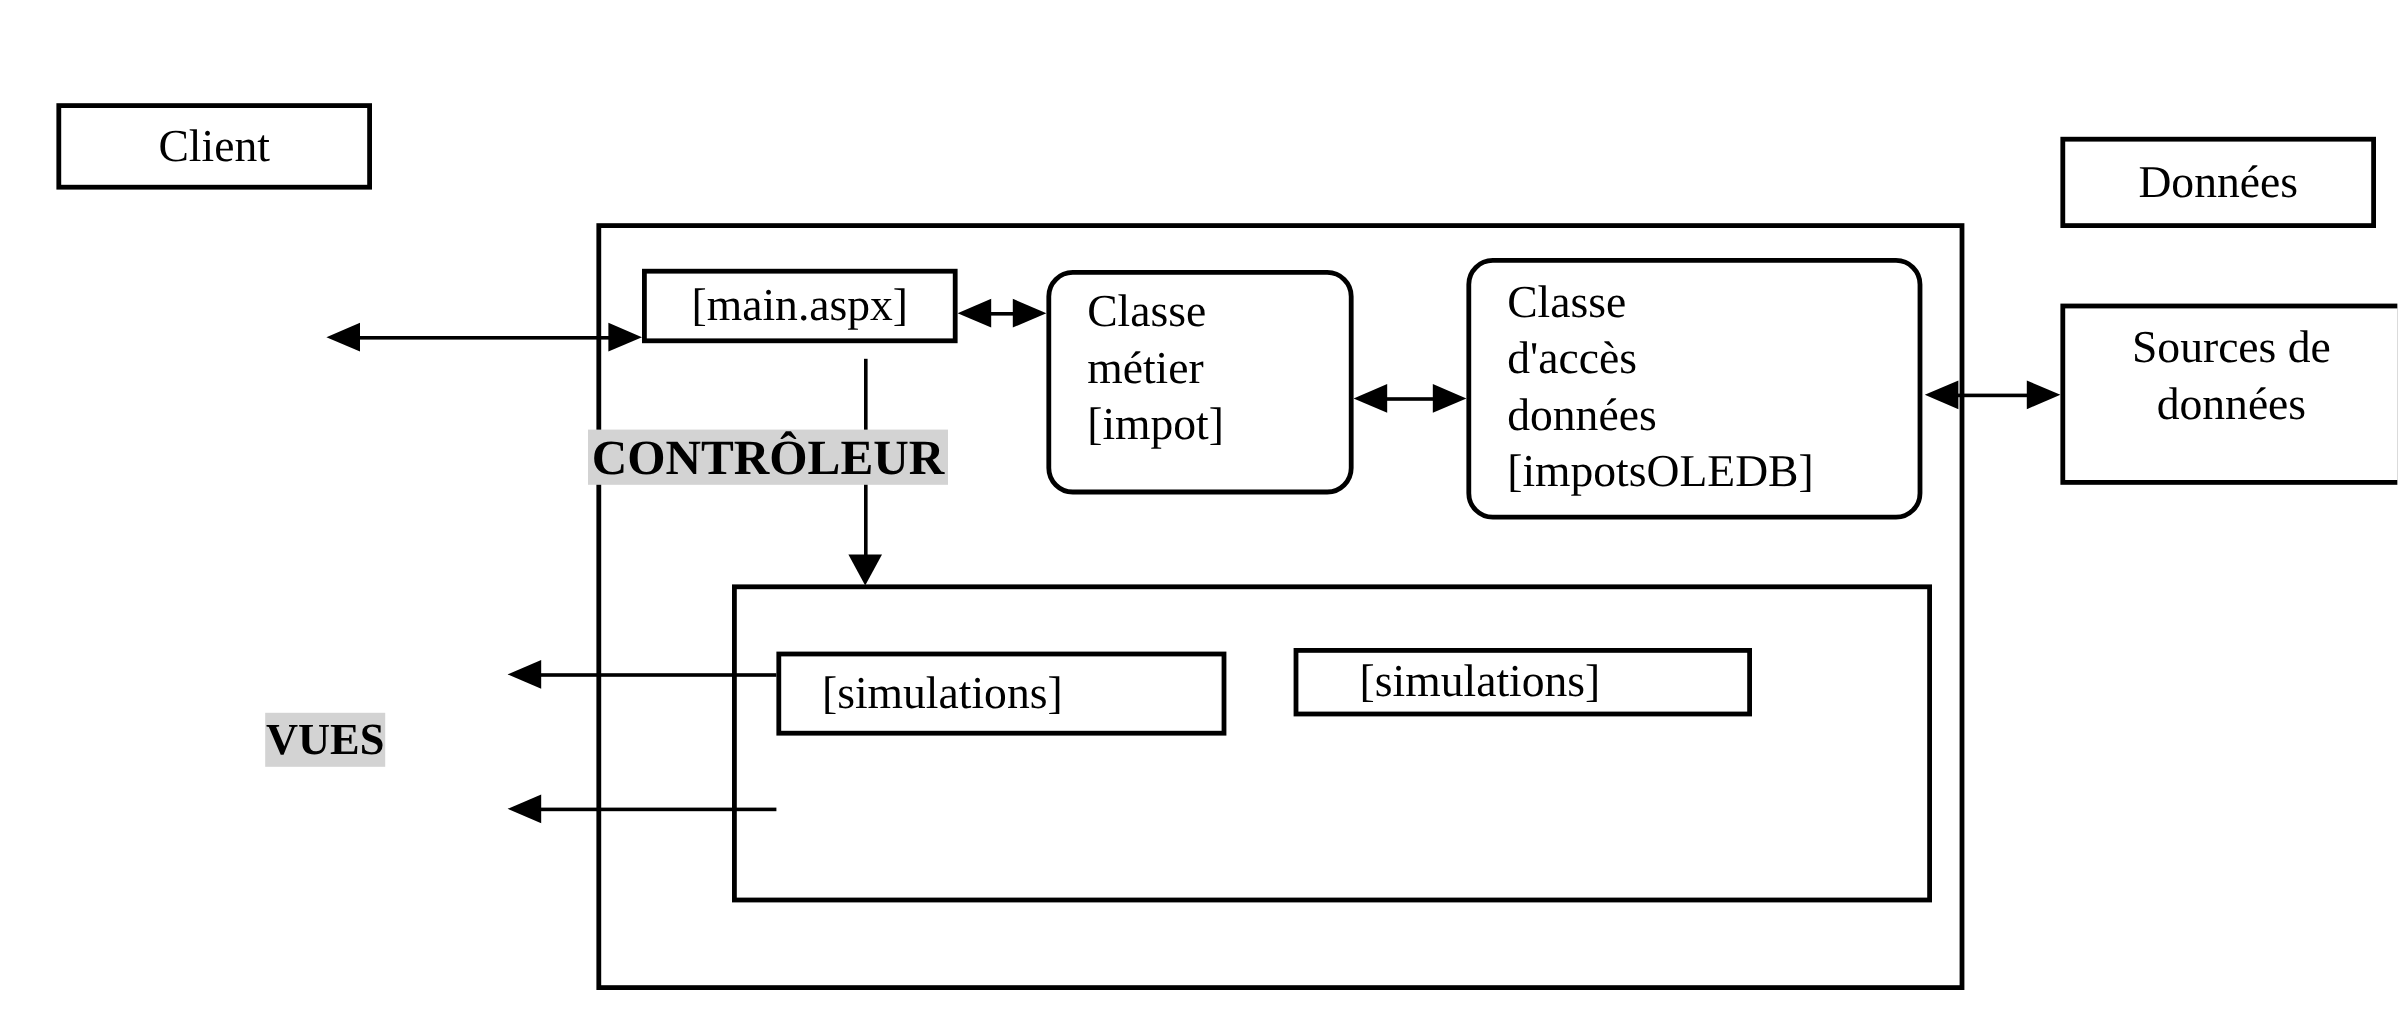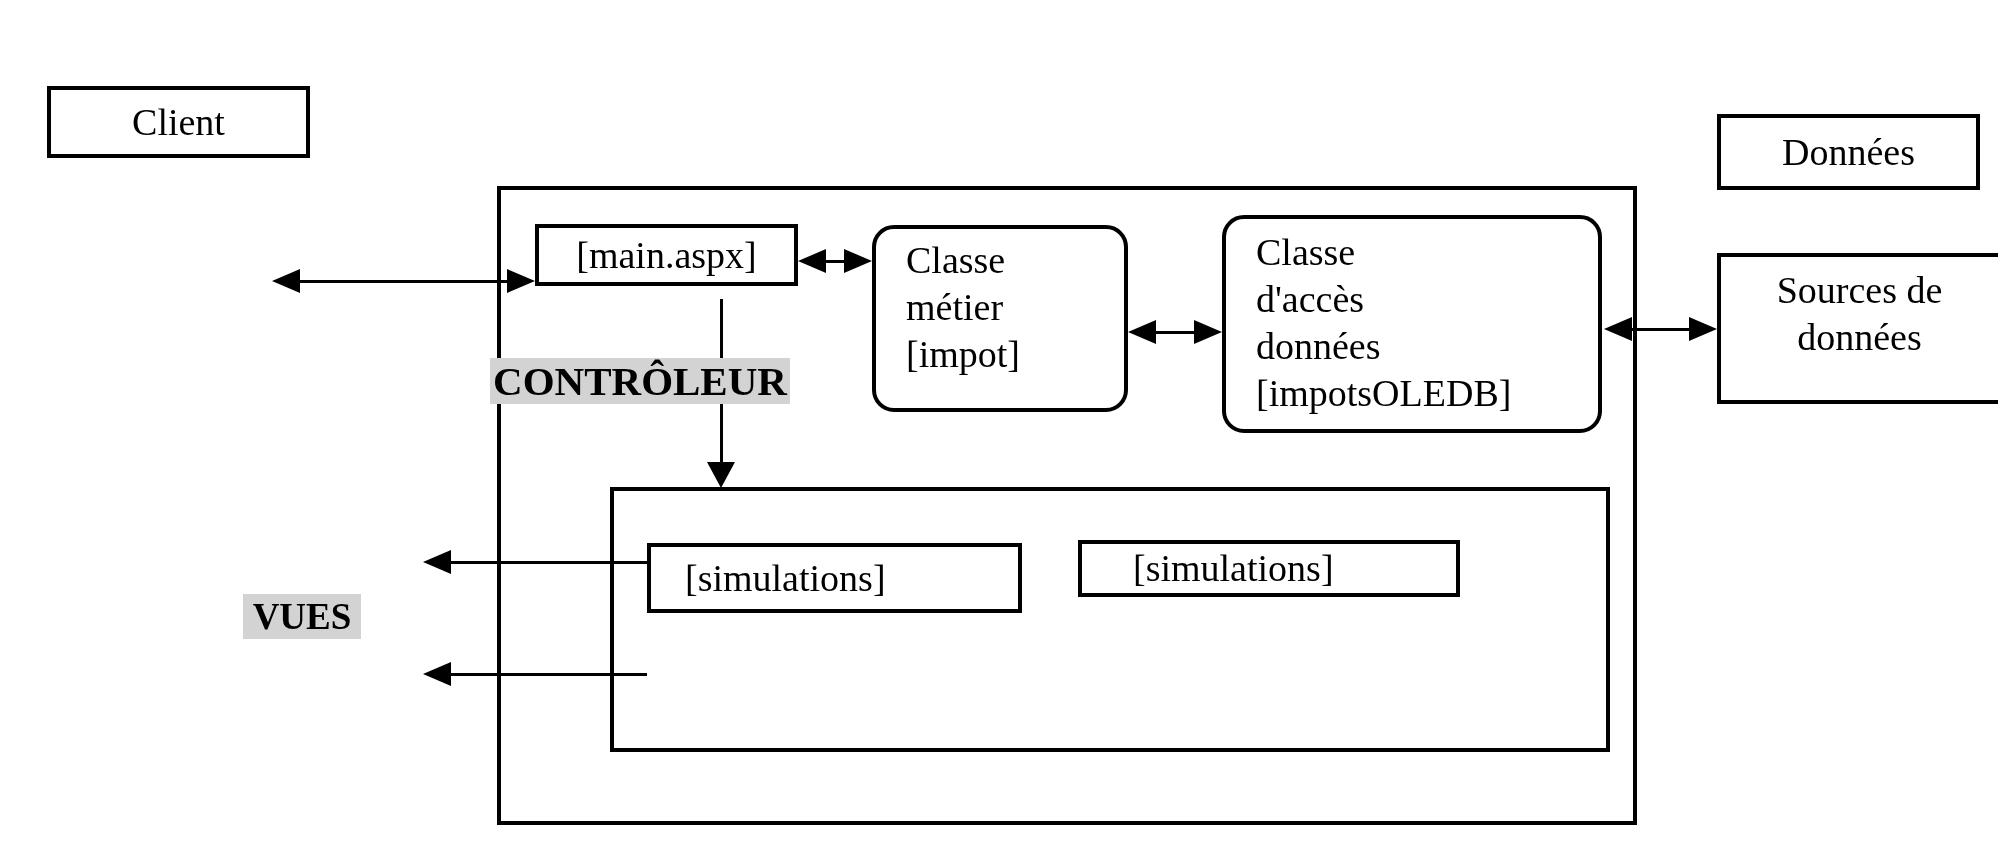--- a/index.html
+++ b/index.html
@@ -88,21 +88,21 @@
 [impotsOLEDB]</div>
 
   <div class="box topcenter" style="left:1717px;top:253px;width:285px;height:151px;padding-top:10px">Sources de
 données</div>
 
   <div class="container" style="left:610px;top:487px;width:1000px;height:265px"></div>
   <div class="box vcenterleft" style="left:647px;top:543px;width:375px;height:70px;padding-left:34px">[simulations]</div>
   <div class="box vcenterleft" style="left:1078px;top:540px;width:382px;height:57px;padding-left:51px">[simulations]</div>
 
   <div class="hl-label" style="left:490px;top:346px;width:300px;height:46px;font-size:41px">CONTRÔLEUR</div>
-  <div class="hl-label" style="left:243px;top:582px;width:118px;height:45px;font-size:37px">VUES</div>
+  <div class="hl-label" style="left:221px;top:582px;width:100px;height:45px;font-size:37px">VUES</div>
 
   <div>
     <div class="hline" style="left:290px;top:280px;width:230px"></div>
     <div class="tri-l" style="left:272px;top:269px"></div>
     <div class="tri-r" style="left:507px;top:269px"></div>
   </div>
 
   <div>
     <div class="hline" style="left:806px;top:260px;width:58px"></div>
     <div class="tri-l" style="left:798px;top:249px"></div>

